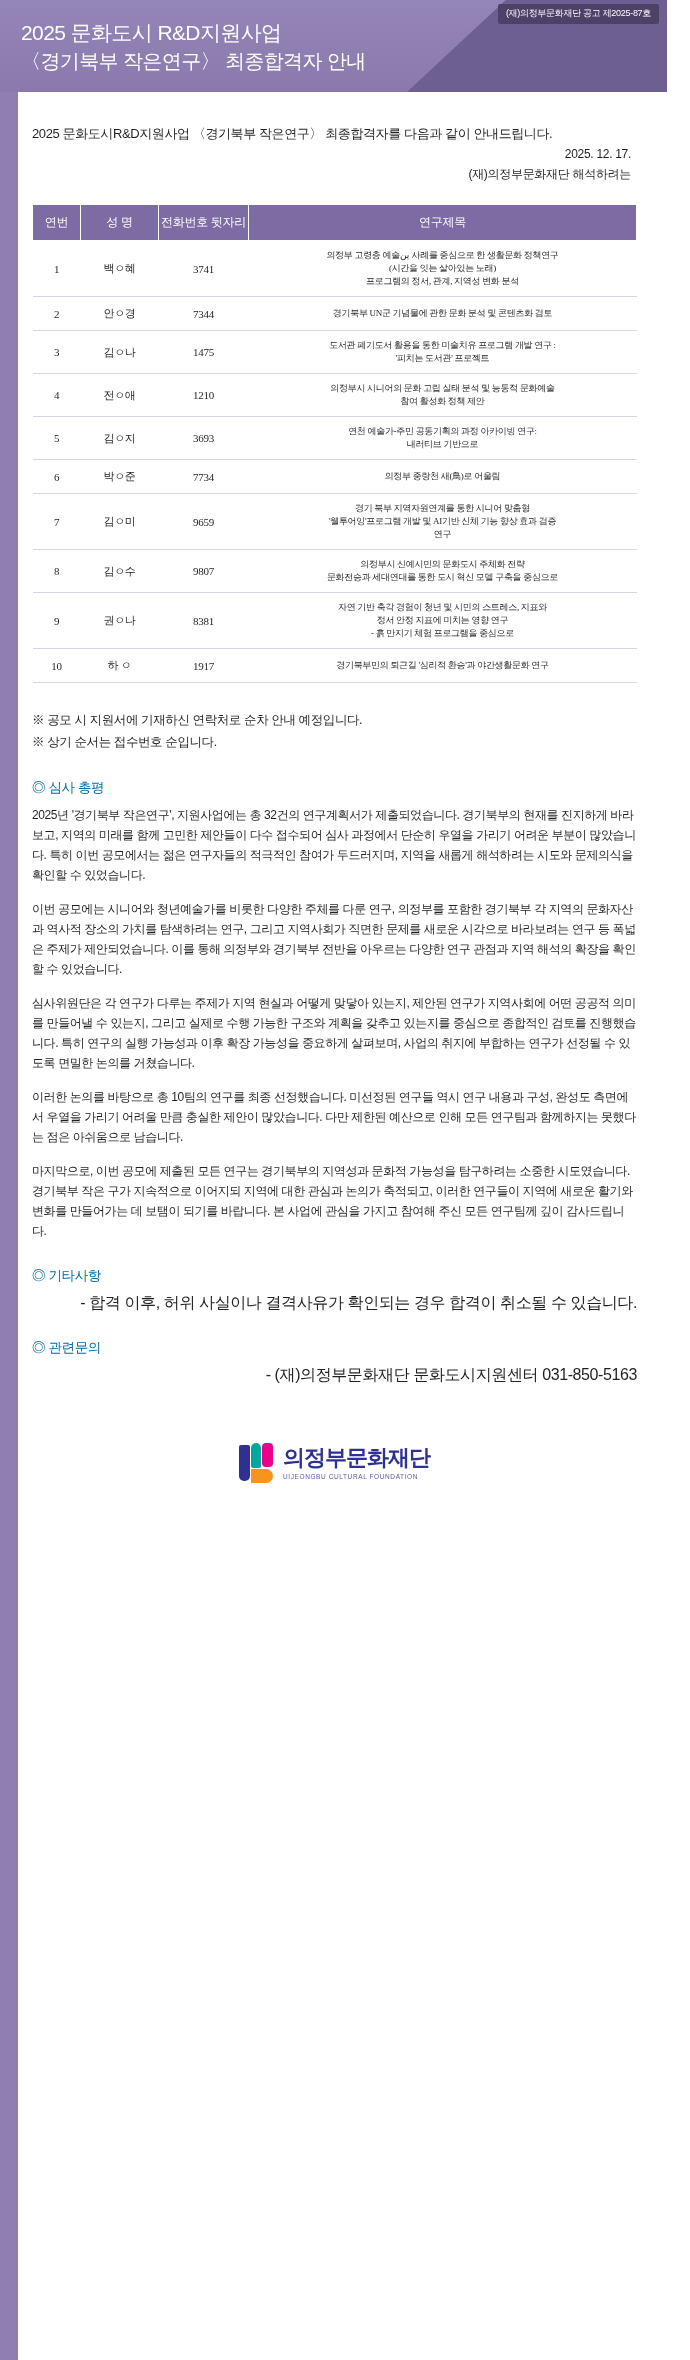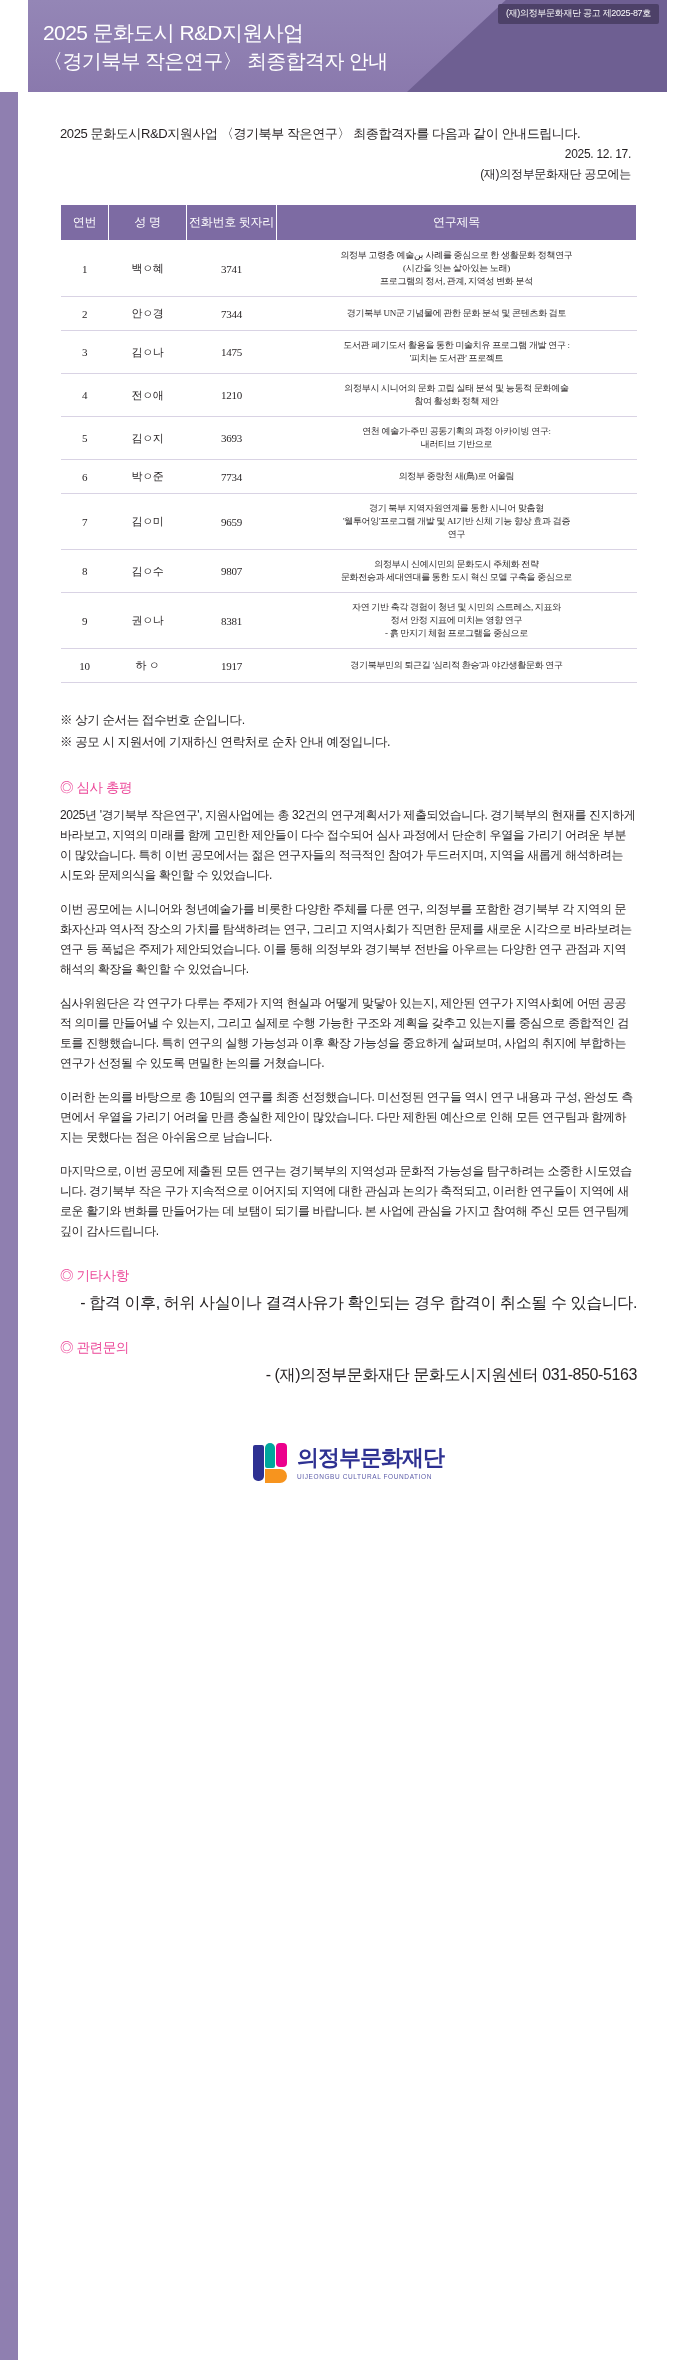--- a/index.html
+++ b/index.html
@@ -9,21 +9,20 @@
     background: #ffffff;
     font-family: "Liberation Sans", sans-serif;
     color: #231f20;
   }
   .page {
     position: relative;
     width: 667px;
     min-height: 2360px;
     overflow: hidden;
     background: #ffffff;
-    padding-left: 28px;
   }
 
   
   .header {
     position: relative;
     height: 92px;
     background: #8f7fb0;
     background: linear-gradient(180deg, #9486b6 0%, #8a79ad 100%);
     overflow: hidden;
   }
@@ -40,21 +39,21 @@
     background: #4d4168;
     color: #ffffff;
     font-size: 9px;
     letter-spacing: -0.3px;
     padding: 3px 8px 4px 8px;
     border-radius: 2px;
     z-index: 3;
   }
   .header h1 {
     position: absolute;
-    left: 15px;
+    left: 21px;
     top: 18px;
     margin: 0;
     color: #ffffff;
     font-size: 21px;
     line-height: 29px;
     font-weight: 400;
     letter-spacing: -0.6px;
     z-index: 2;
   }
   .header h1 .l2 { display: block; font-size: 20px; }
@@ -137,21 +136,21 @@
   }
   .notes div { white-space: nowrap; }
 
   
   .section { margin-top: 26px; }
   .section h2 {
     margin: 12px 0 8px 0;
     font-size: 13.5px;
     font-weight: 400;
     letter-spacing: -0.4px;
-    color: #ec4899;
+    color: #0369a1;
   }
   .section p {
     margin: 0 0 14px 0;
     font-size: 12px;
     line-height: 20px;
     letter-spacing: -0.4px;
     color: #231f20;
   }
   .section p:last-child { margin-bottom: 0; }
   .dash {
@@ -230,21 +229,21 @@
   </div>
 
   <div class="rail"></div>
 
   <div class="content">
 
     <div class="intro">2025 문화도시R&amp;D지원사업 〈경기북부 작은연구〉 최종합격자를 다음과 같이 안내드립니다.</div>
 
     <div class="signature">
       <div>2025. 12. 17.</div>
-      <div>(재)의정부문화재단 공모에는</div>
+      <div>(재)의정부문화재단 해석하려는</div>
     </div>
 
     <table class="result">
       <thead>
         <tr>
           <th class="col-no">연번</th>
           <th class="col-name">성 명</th>
           <th class="col-phone">전화번호 뒷자리</th>
           <th>연구제목</th>
         </tr>
@@ -307,22 +306,22 @@
           <tr>
             <td class="col-no">10</td>
             <td class="col-name">하 ㅇ</td>
             <td class="col-phone">1917</td>
             <td class="title">경기북부민의 퇴근길 '심리적 환승'과 야간생활문화 연구</td>
           </tr>
         </tbody>
     </table>
 
     <div class="notes">
+      <div>※ 공모 시 지원서에 기재하신 연락처로 순차 안내 예정입니다.</div>
       <div>※ 상기 순서는 접수번호 순입니다.</div>
-      <div>※ 공모 시 지원서에 기재하신 연락처로 순차 안내 예정입니다.</div>
     </div>
 
     <div class="section">
       <h2>◎ 심사 총평</h2>
       <p>2025년 '경기북부 작은연구', 지원사업에는 총 32건의 연구계획서가 제출되었습니다. 경기북부의 현재를 진지하게 바라보고, 지역의 미래를 함께 고민한 제안들이 다수 접수되어 심사 과정에서 단순히 우열을 가리기 어려운 부분이 많았습니다. 특히 이번 공모에서는 젊은 연구자들의 적극적인 참여가 두드러지며, 지역을 새롭게 해석하려는 시도와 문제의식을 확인할 수 있었습니다.</p>
       <p>이번 공모에는 시니어와 청년예술가를 비롯한 다양한 주체를 다룬 연구, 의정부를 포함한 경기북부 각 지역의 문화자산과 역사적 장소의 가치를 탐색하려는 연구, 그리고 지역사회가 직면한 문제를 새로운 시각으로 바라보려는 연구 등 폭넓은 주제가 제안되었습니다. 이를 통해 의정부와 경기북부 전반을 아우르는 다양한 연구 관점과 지역 해석의 확장을 확인할 수 있었습니다.</p>
       <p>심사위원단은 각 연구가 다루는 주제가 지역 현실과 어떻게 맞닿아 있는지, 제안된 연구가 지역사회에 어떤 공공적 의미를 만들어낼 수 있는지, 그리고 실제로 수행 가능한 구조와 계획을 갖추고 있는지를 중심으로 종합적인 검토를 진행했습니다. 특히 연구의 실행 가능성과 이후 확장 가능성을 중요하게 살펴보며, 사업의 취지에 부합하는 연구가 선정될 수 있도록 면밀한 논의를 거쳤습니다.</p>
       <p>이러한 논의를 바탕으로 총 10팀의 연구를 최종 선정했습니다. 미선정된 연구들 역시 연구 내용과 구성, 완성도 측면에서 우열을 가리기 어려울 만큼 충실한 제안이 많았습니다. 다만 제한된 예산으로 인해 모든 연구팀과 함께하지는 못했다는 점은 아쉬움으로 남습니다.</p>
       <p>마지막으로, 이번 공모에 제출된 모든 연구는 경기북부의 지역성과 문화적 가능성을 탐구하려는 소중한 시도였습니다. 경기북부 작은 구가 지속적으로 이어지되 지역에 대한 관심과 논의가 축적되고, 이러한 연구들이 지역에 새로운 활기와 변화를 만들어가는 데 보탬이 되기를 바랍니다. 본 사업에 관심을 가지고 참여해 주신 모든 연구팀께 깊이 감사드립니다.</p>
     </div>

